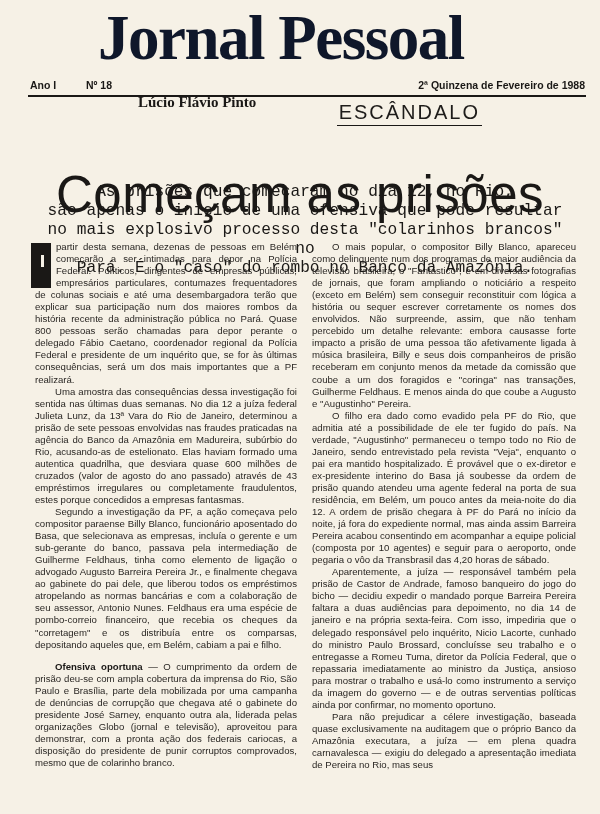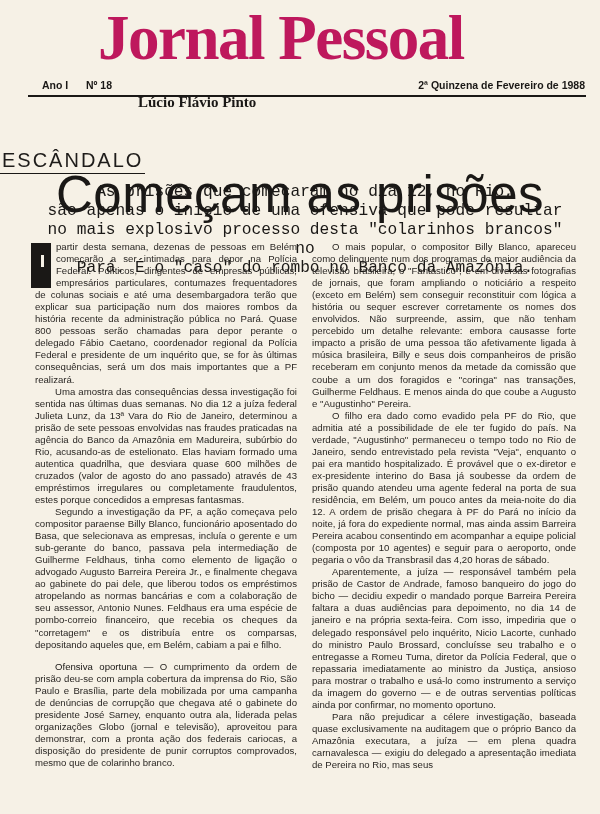--- a/index.html
+++ b/index.html
@@ -10,39 +10,39 @@
     font-family: "Liberation Sans", sans-serif;
     position: relative;
   }
   .masthead {
     position: absolute; left: 0; top: 0; width: 600px; height: 88px;
   }
   .mast-title {
     position: absolute; left: 98px; top: 0px;
     font-family: "Liberation Serif", "DejaVu Serif", serif;
     font-size: 63px; font-weight: bold; letter-spacing: -1.5px;
-    line-height: 76px; color: #be185d;
+    line-height: 76px; color: #0f172a;
     transform: scaleY(1.0);
   }
   .mast-author {
     position: absolute; left: 138px; top: 58px;
     font-family: "Liberation Serif", "DejaVu Serif", serif;
     font-size: 15px; font-weight: bold; color: #1a1816; margin-top: 36px;
   }
   .issue-bar {
     position: absolute; left: 30px; top: 79px; width: 555px; height: 16px;
     font-size: 10.5px; font-weight: bold; color: #1a1816;
   }
   .issue-bar span { position: absolute; top: 0; white-space: nowrap; }
   .issue-rule {
     position: absolute; left: 28px; top: 95px; width: 558px; height: 2px;
     background: #1a1816;
   }
   .kicker {
-    position: absolute; left: 0; top: 100px; width: 482px; text-align: left; margin-top: 48px;
+    position: absolute; left: 0; top: 100px; width: 482px; text-align: right;
   }
   .kicker span {
     display: inline-block;
     font-size: 20px; letter-spacing: 2px; font-weight: normal;
     border-bottom: 1.5px solid #1a1816; padding: 0 2px 1px 2px; line-height: 24px;
   }
   .headline {
     position: absolute; left: 0; top: 122px; width: 600px; text-align: center;
     font-size: 51px; line-height: 58px; font-weight: normal; letter-spacing: 0.5px;
     color: #1a1816;
@@ -67,30 +67,30 @@
     background: #1a1816; position: relative;
   }
   .dropcap::before {
     content: ""; position: absolute; left: 7px; top: 12px; width: 3px; height: 12px;
     background: #f6f1e6;
   }
   .dropcap::after {
     content: ""; position: absolute; left: -3px; top: 0; width: 3px; height: 45px;
     background: #1a1816;
   }
-  .subhead { font-weight: normal; color: #1a1816; margin-top: 40px; }
+  .subhead { font-weight: bold; color: #1a1816; margin-top: 40px; }
 </style>
 </head>
 <body>
 
 <div class="masthead">
   <div class="mast-title">Jornal Pessoal</div>
   <div class="mast-author">Lúcio Flávio Pinto</div>
   <div class="issue-bar">
-    <span style="left:12px">Ano I</span>
+    <span style="left:0">Ano I</span>
     <span style="left:56px">Nº 18</span>
     <span style="right:0">2ª Quinzena de Fevereiro de 1988</span>
   </div>
   <div class="issue-rule"></div>
 </div>
 
 <div class="kicker">
   <span>ESCÂNDALO</span>
 </div>
 

